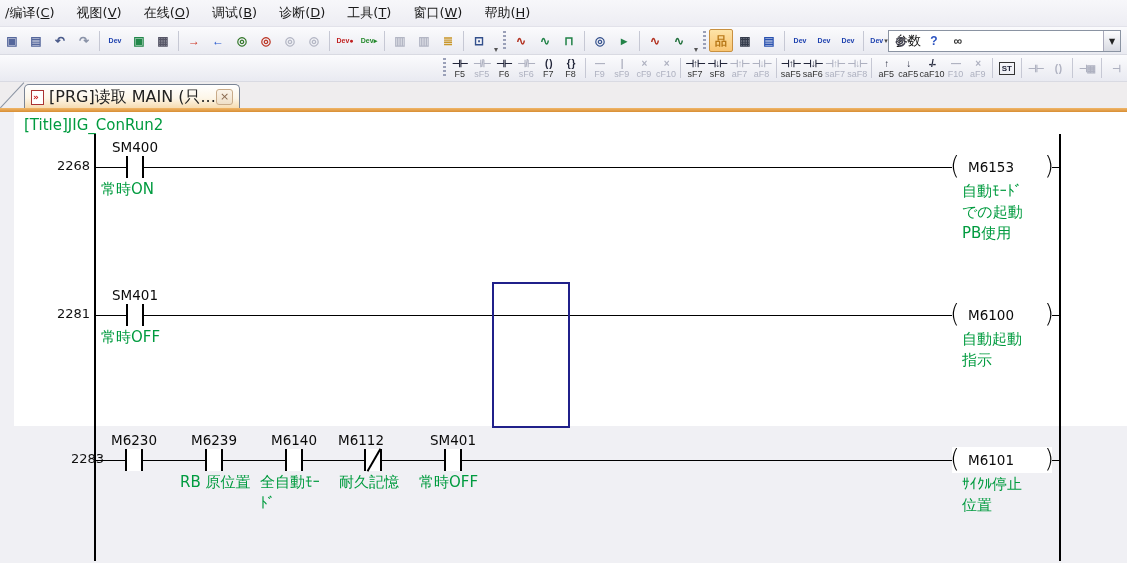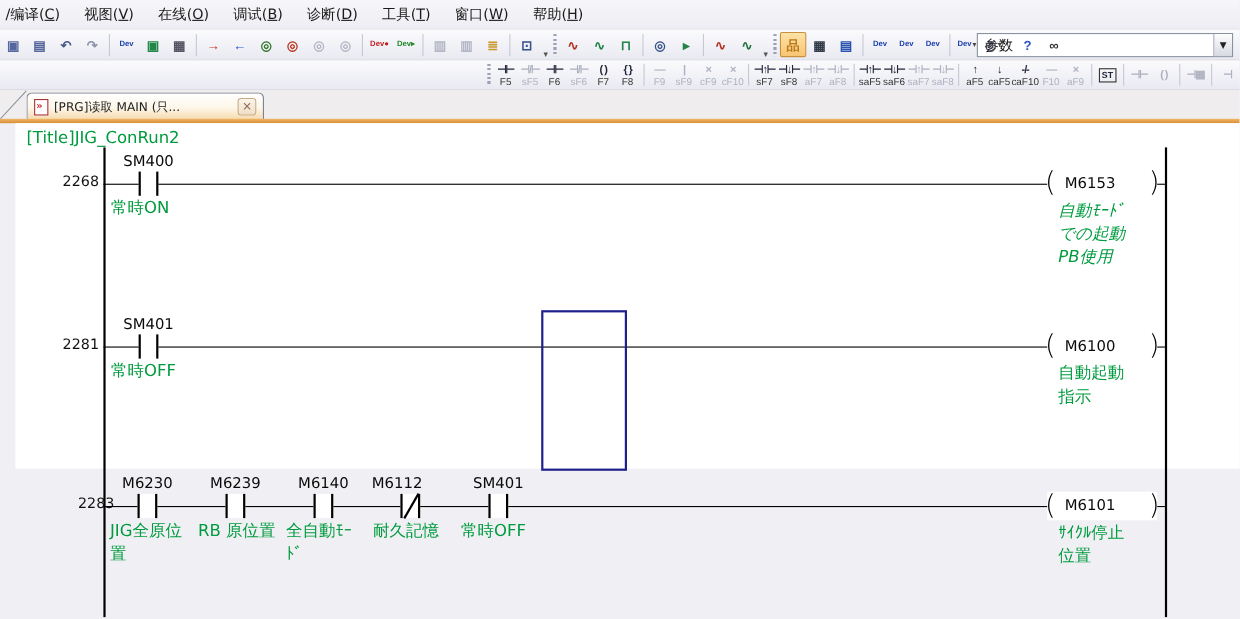--- a/index.html
+++ b/index.html
@@ -48,21 +48,21 @@
   .lfb.dis .lg, .lfb.dis .ll { color:#aeb1c0; border-color:#aeb1c0; }
 
   
   .tabbar { position:relative; height:30px; background:#efedee; }
   .tab-diagonal { position:absolute; left:-2px; top:112px; width:38px; height:1px;
     background:#8a93a2; transform:rotate(-47deg); transform-origin:left center; top:28px; }
   .tab { position:absolute; left:24px; top:2px; width:216px; height:25px;
     border:1px solid #7a8494; border-bottom:none; border-radius:5px 5px 0 0;
     background:linear-gradient(180deg,#ffffff,#fdf6e8 55%,#f6d9ab);
     display:flex; align-items:center; padding:0 6px; }
-  .tab-label { flex:1; font-size:11px; color:#222; white-space:nowrap; overflow:hidden; margin-left:5px; }
+  .tab-label { flex:1; font-size:16px; color:#222; white-space:nowrap; overflow:hidden; margin-left:5px; }
   .doc-icon { width:13px; height:15px; background:#fff; border:1px solid #a33;
     position:relative; flex:none; }
   .doc-icon:before { content:"»"; position:absolute; left:1px; top:1px; font-size:9px;
     line-height:10px; color:#c22; font-weight:bold; }
   .tab-close { width:17px; height:16px; border:1px solid #c9ab89; border-radius:3px;
     background:linear-gradient(#fbf4ea,#efdfc8); color:#8a6a50; font-size:11px; line-height:13px;
     text-align:center; flex:none; }
   .tab-strip { position:absolute; left:0; bottom:0; width:100%; height:4px;
     background:linear-gradient(#f0b669,#d88e33); }
 
@@ -379,21 +379,21 @@
     <div class="contact" style="left: 112px; top: 44px;"></div>
     <div class="dev-label" style="left: 76px; top: 27px;">SM400</div>
     <div class="lad-comment" style="left: 87px; top: 67px; color: rgb(0, 155, 63);">
       <div>常時ON</div>
     </div>
     <div class="coil" style="left: 938px; top: 42px;">
       <span class="par l">(</span>
       <span class="dev">M6153</span>
       <span class="par r">)</span>
     </div>
-    <div class="lad-comment" style="left: 948px; top: 69px; color: rgb(0, 155, 63); font-style: italic;">
+    <div class="lad-comment" style="left: 948px; top: 69px; color: rgb(0, 155, 63);">
       <div>自動ﾓｰﾄﾞ</div>
       <div>での起動</div>
       <div>PB使用</div>
     </div>
     <div class="rung-number" style="left: 18px; top: 194px;">2281</div>
     <div class="rung-line" style="left: 80px; top: 203px; width: 965px;"></div>
     <div class="contact" style="left: 112px; top: 192px;"></div>
     <div class="dev-label" style="left: 76px; top: 175px;">SM401</div>
     <div class="lad-comment" style="left: 87px; top: 215px; color: rgb(0, 155, 63);">
       <div>常時OFF</div>
@@ -404,24 +404,20 @@
       <span class="par r">)</span>
     </div>
     <div class="lad-comment" style="left: 948px; top: 217px; color: rgb(0, 155, 63);">
       <div>自動起動</div>
       <div>指示</div>
     </div>
     <div class="rung-number" style="left: 32px; top: 339px;">2283</div>
     <div class="rung-line" style="left: 80px; top: 348px; width: 965px;"></div>
     <div class="contact" style="left: 111px; top: 337px;"></div>
     <div class="dev-label" style="left: 75px; top: 320px;">M6230</div>
-    <div class="lad-comment" style="left: 86px; top: 360px; color: rgb(0, 155, 63);">
-      <div>JIG全原位</div>
-      <div>置</div>
-    </div>
     <div class="contact" style="left: 191px; top: 337px;"></div>
     <div class="dev-label" style="left: 155px; top: 320px;">M6239</div>
     <div class="lad-comment" style="left: 166px; top: 360px; color: rgb(0, 155, 63);">
       <div>RB 原位置</div>
     </div>
     <div class="contact" style="left: 271px; top: 337px;"></div>
     <div class="dev-label" style="left: 235px; top: 320px;">M6140</div>
     <div class="lad-comment" style="left: 246px; top: 360px; color: rgb(0, 155, 63);">
       <div>全自動ﾓｰ</div>
       <div>ﾄﾞ</div>

